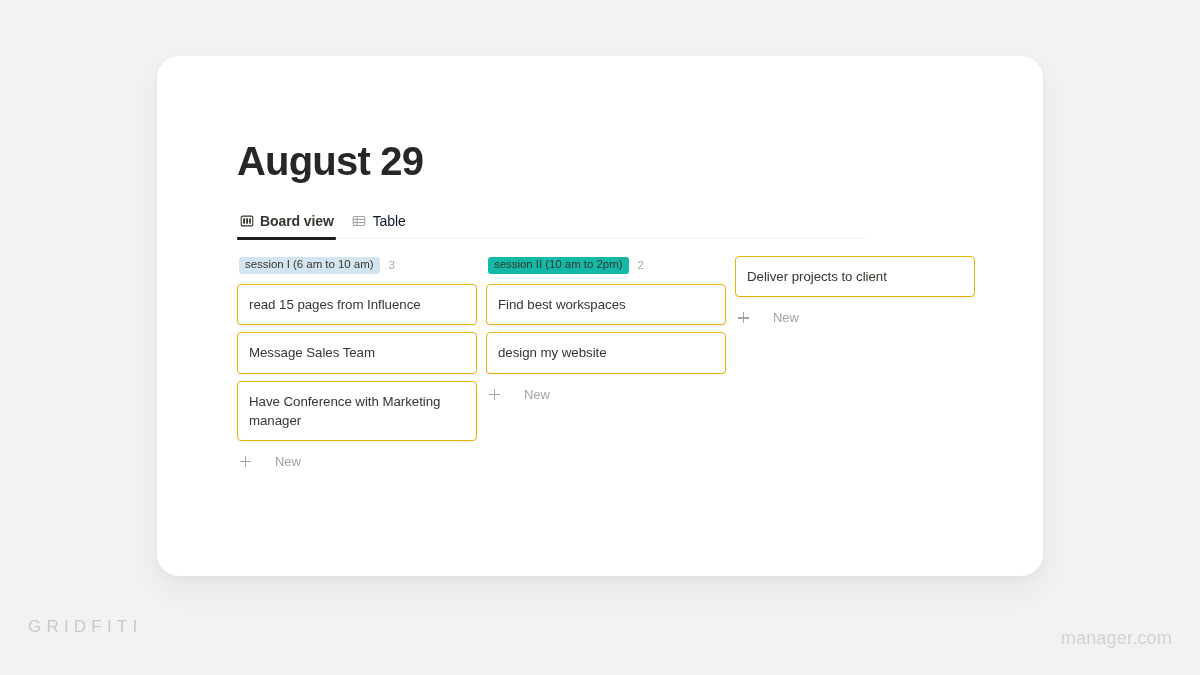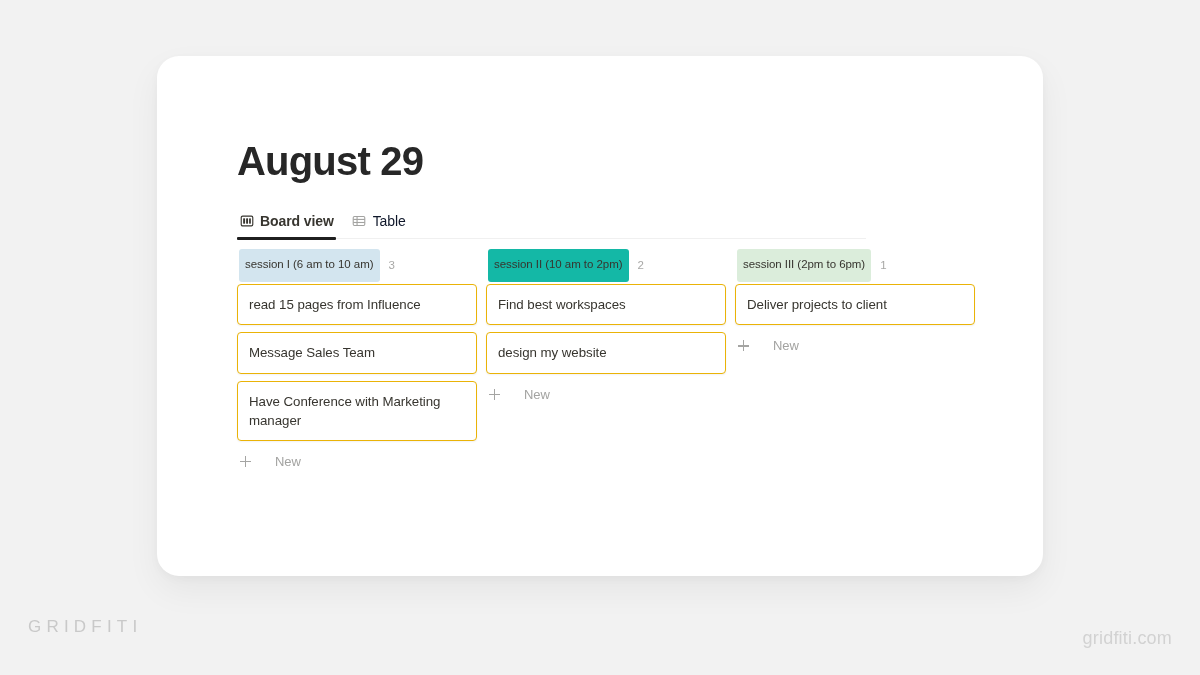--- a/index.html
+++ b/index.html
@@ -128,21 +128,21 @@
     display: flex;
     align-items: center;
     gap: 9px;
     padding: 0 2px;
     margin-bottom: 10px;
     height: 18px;
   }
   .tag {
     display: inline-flex;
     align-items: center;
-    height: 33px;
+    height: 17px;
     padding: 0 6px;
     border-radius: 3px;
     font-size: 11.5px;
     line-height: 1;
     color: #37352f;
     white-space: nowrap;
     letter-spacing: -0.05px;
   }
   .count {
     font-size: 11.5px;
@@ -267,31 +267,27 @@
         <div class="card">
           <span class="card-text">design my website</span>
         </div>
         <div class="new-btn">
           <span class="plus"></span>
           <span class="new-label">New</span>
         </div>
       </div>
 
       <div class="column">
-        <div class="col-head">
-          <span class="tag" style="background: rgb(219, 237, 219);">session III (2pm to 6pm)</span>
-          <span class="count">1</span>
-        </div>
         <div class="card">
           <span class="card-text">Deliver projects to client</span>
         </div>
         <div class="new-btn">
           <span class="plus"></span>
           <span class="new-label">New</span>
         </div>
       </div>
 
     </div>
   </div>
 </div>
 
 <div class="wm-left">GRIDFITI</div>
-<div class="wm-right">gridfiti.com</div>
+<div class="wm-right">manager.com</div>
 
 </body></html>

